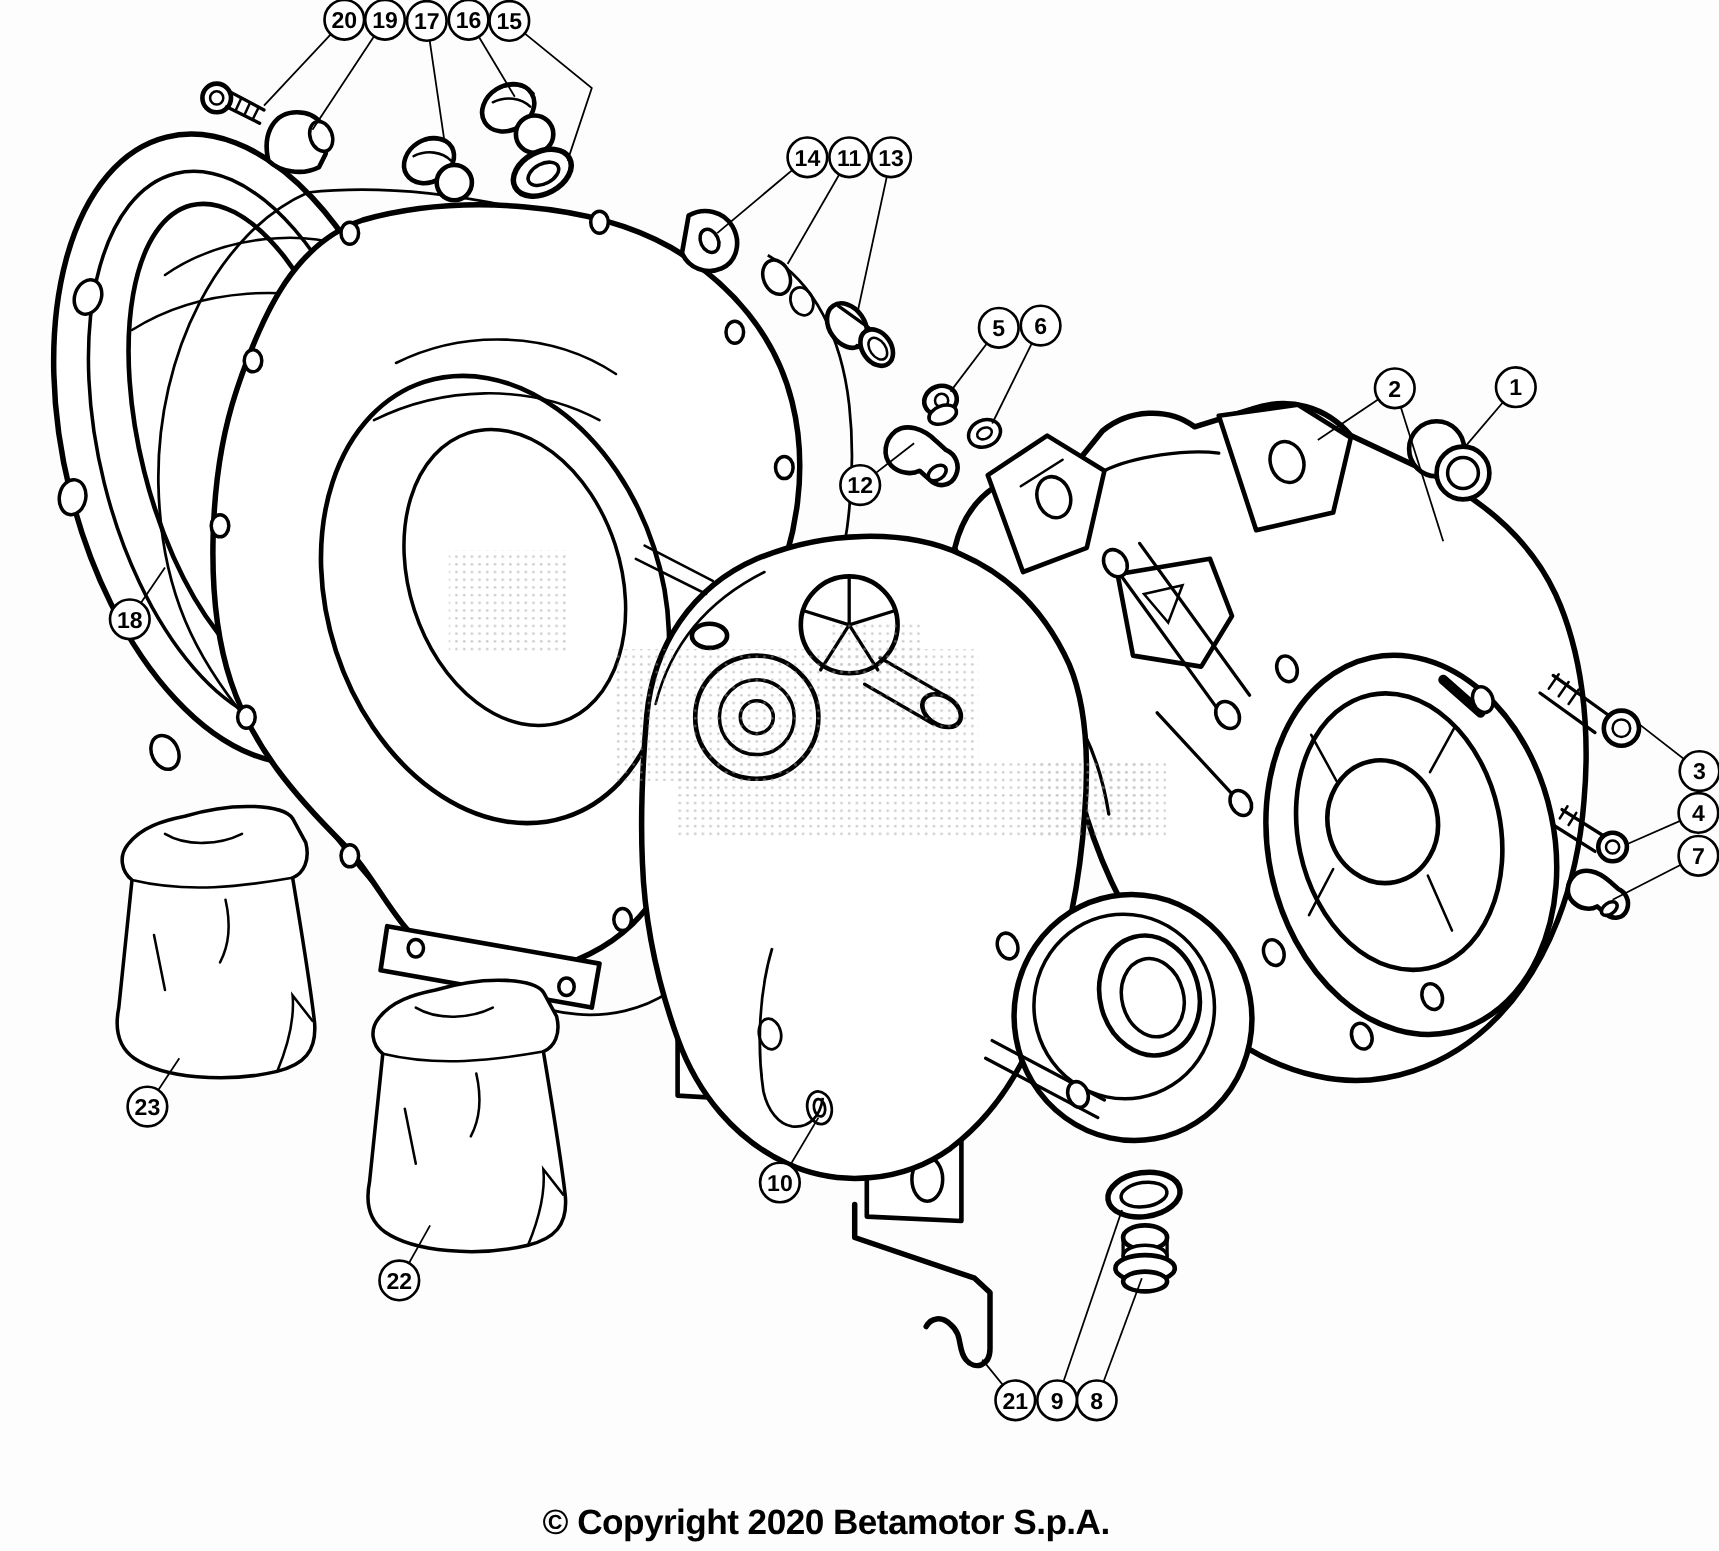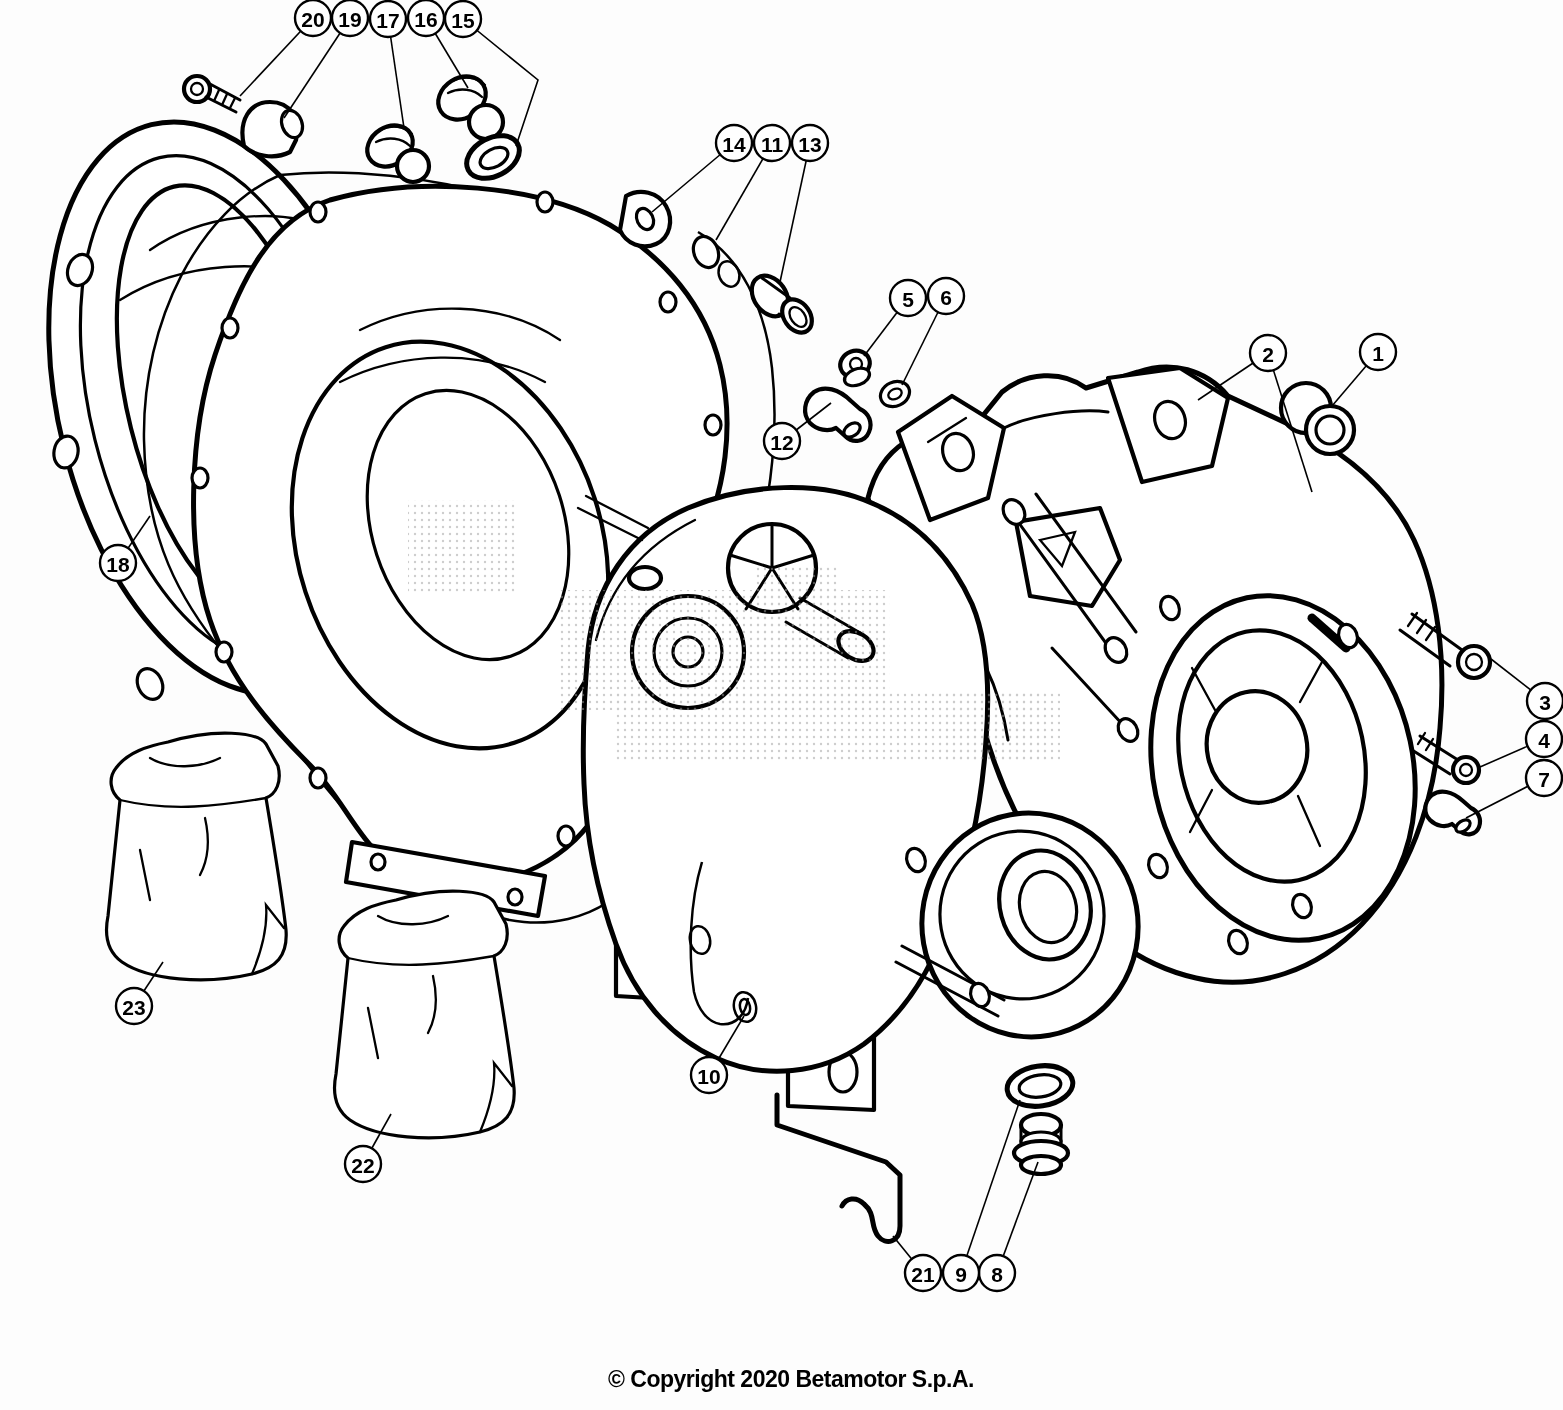--- a/index.html
+++ b/index.html
@@ -14,21 +14,21 @@
   .d2{fill:none;stroke:#000;stroke-width:2.3;stroke-linecap:round;}
   .g2{fill:none;stroke:#000;stroke-width:2.5;stroke-linejoin:round;}
   .wire{fill:none;stroke:#000;stroke-width:5;stroke-linecap:round;stroke-linejoin:round;}
   .slot{stroke:#000;stroke-width:9;stroke-linecap:round;}
   .leader{fill:none;stroke:#000;stroke-width:1.6;}
   .bubble{fill:#fff;stroke:#000;stroke-width:2.4;}
   .bubble-num{font-family:"Liberation Sans",sans-serif;font-weight:bold;font-size:21px;
               text-anchor:middle;dominant-baseline:central;fill:#000;}
   .halftone{opacity:.5;}
   .footer-copyright{position:absolute;left:751px;top:1366px;transform:translateX(-50%);
-              white-space:nowrap;font-weight:bold;font-size:23px;letter-spacing:-0.5px;color:#000;margin-left:40px;}
+              white-space:nowrap;font-weight:bold;font-size:32px;letter-spacing:-0.5px;color:#000;}
 </style>
 </head>
 <body>
 
 <div class="page">
 
 <svg class="diagram-svg" width="1563" height="1410" viewBox="0 0 1563 1410">
   <defs>
     <pattern id="ht" width="7" height="7" patternUnits="userSpaceOnUse">
       <circle cx="2" cy="2" r="1.2" fill="#9a9a9a"></circle>

